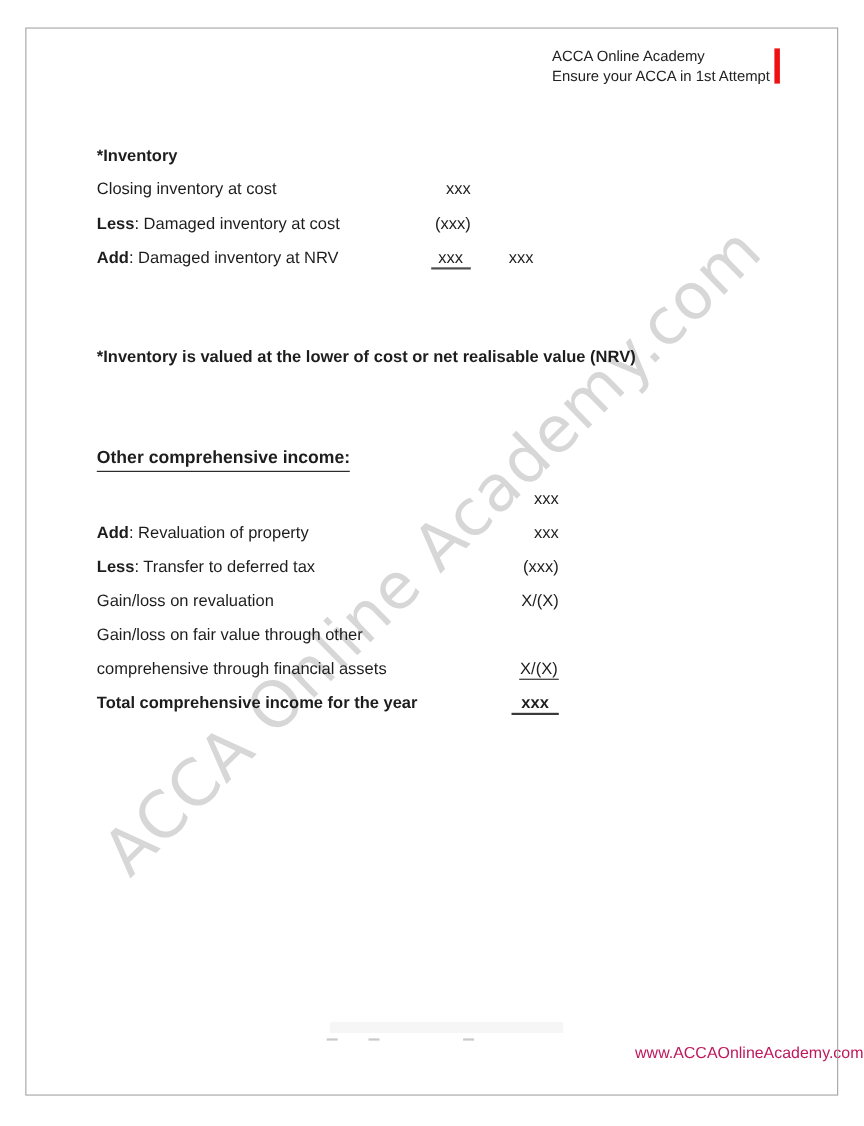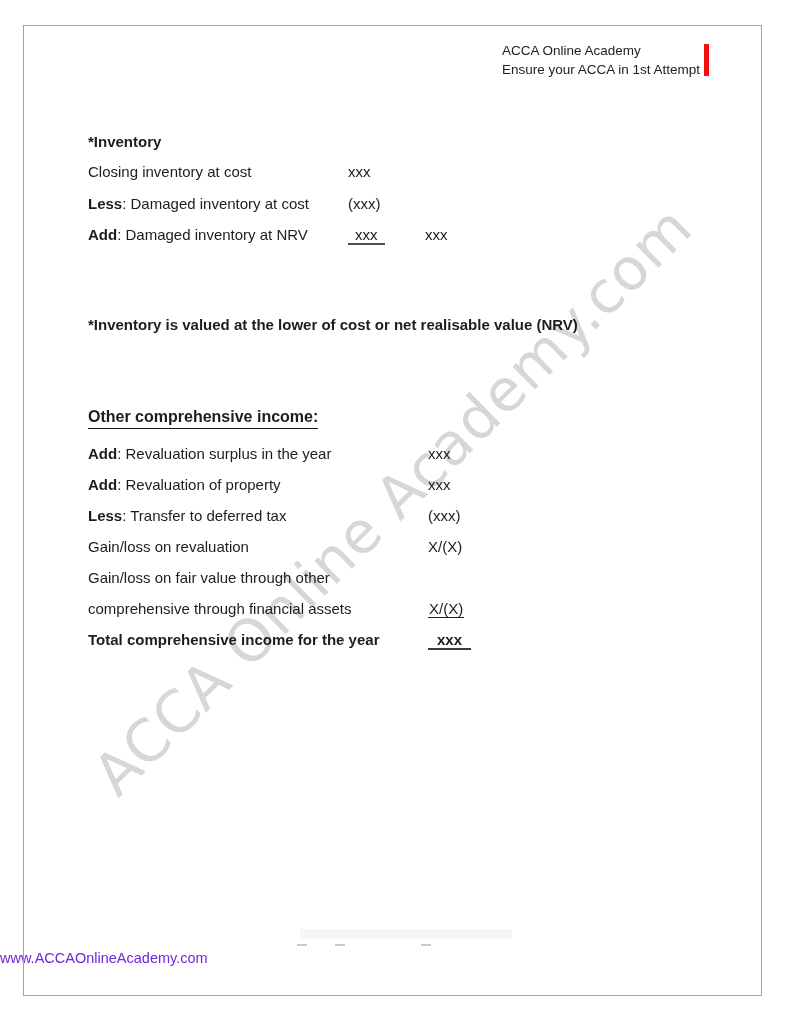--- a/index.html
+++ b/index.html
@@ -23,29 +23,29 @@
   #oci-title{top:408px;font-size:16px;text-align:center;}
   #oci-title .u-head{display:inline-block;border-bottom:1.5px solid #161616;
         padding-bottom:1.5px;font-weight:bold;}
   #oci-rows{top:445px;width:580px;}
   .row{position:relative;font-size:15px;}
   #inv-rows .row{height:31.5px;}
   #oci-rows .row{height:31px;}
   .row .label{position:absolute;left:0;top:0;white-space:nowrap;}
   .row .label b{font-weight:bold;}
   .bold-label{font-weight:bold;}
-  .val{position:absolute;top:0;text-align:left;}
+  .val{position:absolute;top:0;text-align:right;}
   .inv-v1{left:260px;width:80px;}
   .inv-v2{left:337px;width:60px;}
   .oci-v1{left:340px;width:80px;}
   .u2{display:inline-block;border-bottom:2px solid #4f4f4f;padding:0 7px;}
   .u1{display:inline-block;border-bottom:1px solid #222;padding:0 1px;}
   .u3{display:inline-block;border-bottom:2px solid #3a3a3a;padding:0 9px;font-weight:bold;}
-  .footer{position:absolute;top:950px;left:0;width:785px;text-align:left;
-        font-size:14.5px;color:#6d28d9;}
+  .footer{position:absolute;top:950px;left:0;width:785px;text-align:right;
+        font-size:14.5px;color:#be185d;}
   .smudge{position:absolute;left:300px;top:929px;width:212px;height:10px;background:#f6f6f6;}
   .dash{position:absolute;top:944px;height:2px;width:10px;background:#c9c9c9;}
   .d1{left:297px;} .d2{left:335px;} .d3{left:421px;}
 </style>
 </head>
 <body>
 
 <div class="page">
 
   <div class="watermark">ACCA Online Academy.com</div>
@@ -77,21 +77,20 @@
     </div>
 
     <div class="sect" id="inv-note">*Inventory is valued at the lower of cost or net realisable value (NRV)</div>
 
     <div class="sect" id="oci-title">
       <span class="u-head">Other comprehensive income:</span>
     </div>
 
     <div class="sect" id="oci-rows">
       <div class="row">
-        <span class="label"><b>Add</b><span>: Revaluation surplus in the year</span></span>
         <span class="val oci-v1"><span>xxx</span></span>
       </div>
       <div class="row">
         <span class="label"><b>Add</b><span>: Revaluation of property</span></span>
         <span class="val oci-v1"><span>xxx</span></span>
       </div>
       <div class="row">
         <span class="label"><b>Less</b><span>: Transfer to deferred tax</span></span>
         <span class="val oci-v1"><span>(xxx)</span></span>
       </div>

